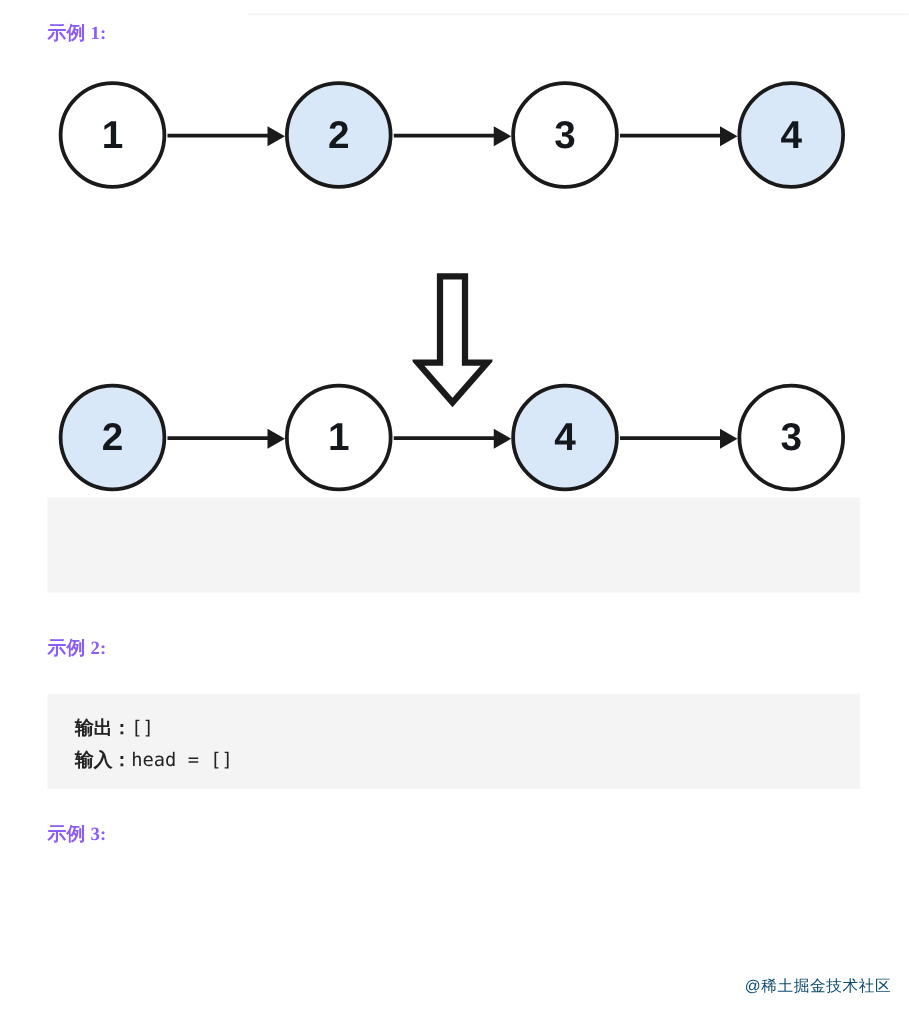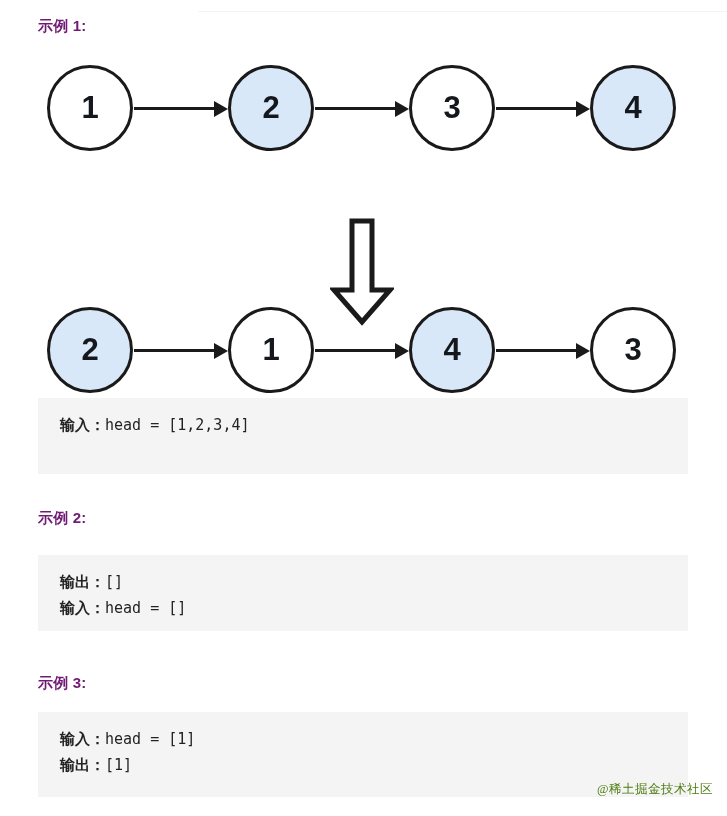--- a/index.html
+++ b/index.html
@@ -29,26 +29,27 @@
     height: 1px;
     background: #f4f4f5;
   }
 
   .example-label {
     position: absolute;
     left: 38px;
     font-size: 15px;
     font-weight: 700;
     letter-spacing: 0.2px;
-    color: #701a75;
+    color: #8b5cf6;
     white-space: nowrap;
+    font-family: Liberation Serif, serif;
   }
   #label-1 { top: 17px; }
   #label-2 { top: 509px; }
-  #label-3 { top: 674px; }
+  #label-3 { top: 658px; }
 
   
   .diagram {
     position: absolute;
     left: 0;
     top: 50px;
     width: 727px;
     height: 345px;
   }
   .node {
@@ -114,22 +115,22 @@
   .code-line .zh {
     font-family: "DejaVu Sans", "Liberation Sans", sans-serif;
     font-weight: 700;
   }
 
   .watermark {
     position: absolute;
     right: 14px;
     bottom: 18px;
     font-size: 12.5px;
-    color: #4d7c0f;
-    font-family: Liberation Serif, serif;
+    color: #0c4a6e;
+    font-family: Liberation Sans, sans-serif;
     letter-spacing: 0.5px;
     white-space: nowrap;
   }
 </style>
 </head>
 <body>
 
 <div class="page">
 
   <div class="top-rule"></div>
@@ -167,32 +168,27 @@
     <div class="edge" style="left:496px; top:299px; width:82px;"></div>
     <div class="arrowhead" style="left:576px; top:292.5px;"></div>
 
     <div class="node filled" style="left:47px; top:257px;">2</div>
     <div class="node" style="left:228px; top:257px;">1</div>
     <div class="node filled" style="left:409px; top:257px;">4</div>
     <div class="node" style="left:590px; top:257px;">3</div>
   </div>
 
   <div class="code-block" id="code-1">
-    <div class="code-line"><span class="zh">输入：</span><span>head = [1,2,3,4]</span></div>
   </div>
 
   <div class="example-label" id="label-2">示例 2:</div>
 
   <div class="code-block" id="code-2">
     <div class="code-line"><span class="zh">输出：</span><span>[]</span></div>
     <div class="code-line"><span class="zh">输入：</span><span>head = []</span></div>
   </div>
 
   <div class="example-label" id="label-3">示例 3:</div>
 
-  <div class="code-block" id="code-3">
-    <div class="code-line"><span class="zh">输入：</span><span>head = [1]</span></div>
-    <div class="code-line"><span class="zh">输出：</span><span>[1]</span></div>
-  </div>
 
   <div class="watermark">@稀土掘金技术社区</div>
 
 </div>
 
 </body></html>

